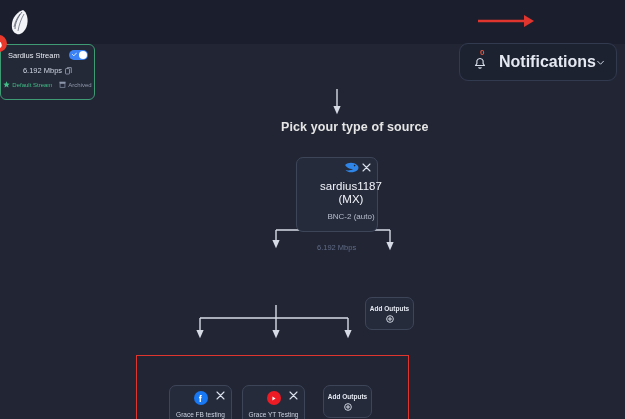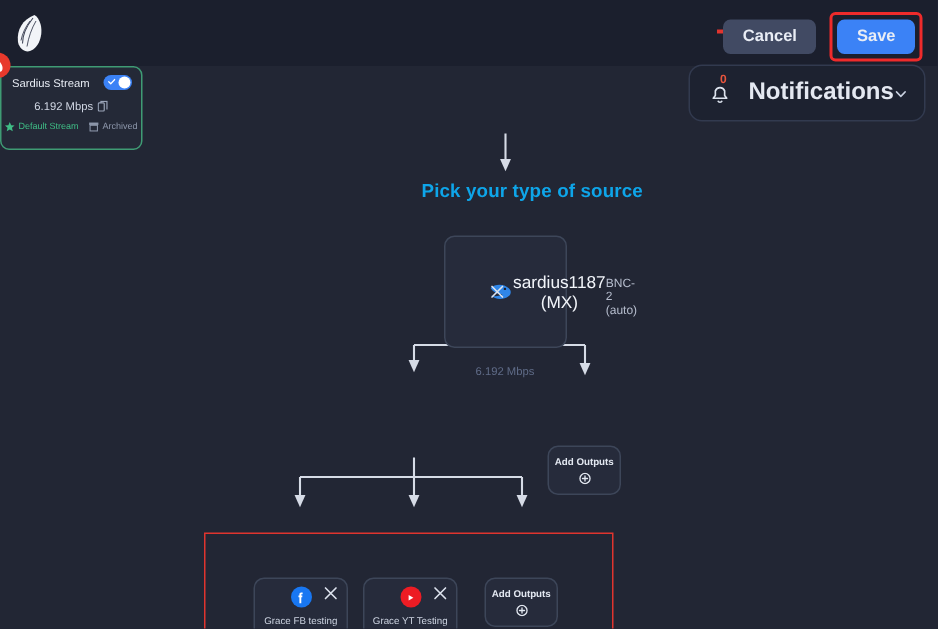--- a/index.html
+++ b/index.html
@@ -75,34 +75,34 @@
     margin-left: 10px; flex: 1;
     color: #e4e8f1; font-size: 16px; font-weight: bold;
   }
   .chev { width: 11px; height: 11px; }
 
   
   .canvas { position: absolute; inset: 44px 0 0 0; }
 
   .pick-title {
     position: absolute; left: 281px; top: 76px;
-    color: #0ea5e9; font-size: 12.5px; font-weight: bold;
+    color: #e5e5e5; font-size: 12.5px; font-weight: bold;
     letter-spacing: .1px;
   }
 
   
   .node {
     position: absolute;
     background: #262b3b;
     border: 1px solid #3d4659;
     border-radius: 7px;
   }
   .node-src {
     left: 296px; top: 113px; width: 82px; height: 75px;
-    display: flex; flex-direction: row; align-items: center; padding-left: 28px;
+    display: flex; flex-direction: column; align-items: center; padding-left: 28px;
   }
   .node-row {
     width: 100%; height: 20px;
     display: flex; align-items: center; justify-content: center;
     position: relative;
   }
   .src-icon { width: 17px; height: 14px; }
   .node-x {
     position: absolute; right: 6px; top: 5px;
     width: 9px; height: 9px; cursor: pointer;
@@ -219,26 +219,20 @@
       </svg>
     </div>
 
     <div class="red-arrow">
       <svg viewBox="0 0 56 14" width="56" height="14">
         <line x1="0" y1="7" x2="46" y2="7" stroke="#e0342e" stroke-width="2.6"></line>
         <polygon points="46,1 56,7 46,13" fill="#e0342e"></polygon>
       </svg>
     </div>
 
-    <div class="hdr-actions">
-      <button class="btn btn-cancel">Cancel</button>
-      <div class="save-wrap">
-        <button class="btn btn-save">Save</button>
-      </div>
-    </div>
   </div>
 
   <div class="notif">
     <div class="bell-wrap">
       <svg viewBox="0 0 18 18" width="18" height="18">
         <path d="M4.5 12.5 h9 l-1.4-1.8 V7.6 a3.3 3.3 0 0 0-6.2 0 v3.1 Z" fill="none" stroke="#dde3ee" stroke-width="1.1" stroke-linejoin="round"></path>
         <path d="M7.6 14.2 a1.5 1.5 0 0 0 2.8 0" fill="none" stroke="#dde3ee" stroke-width="1.1"></path>
       </svg>
       <span class="bell-badge">0</span>
     </div>

